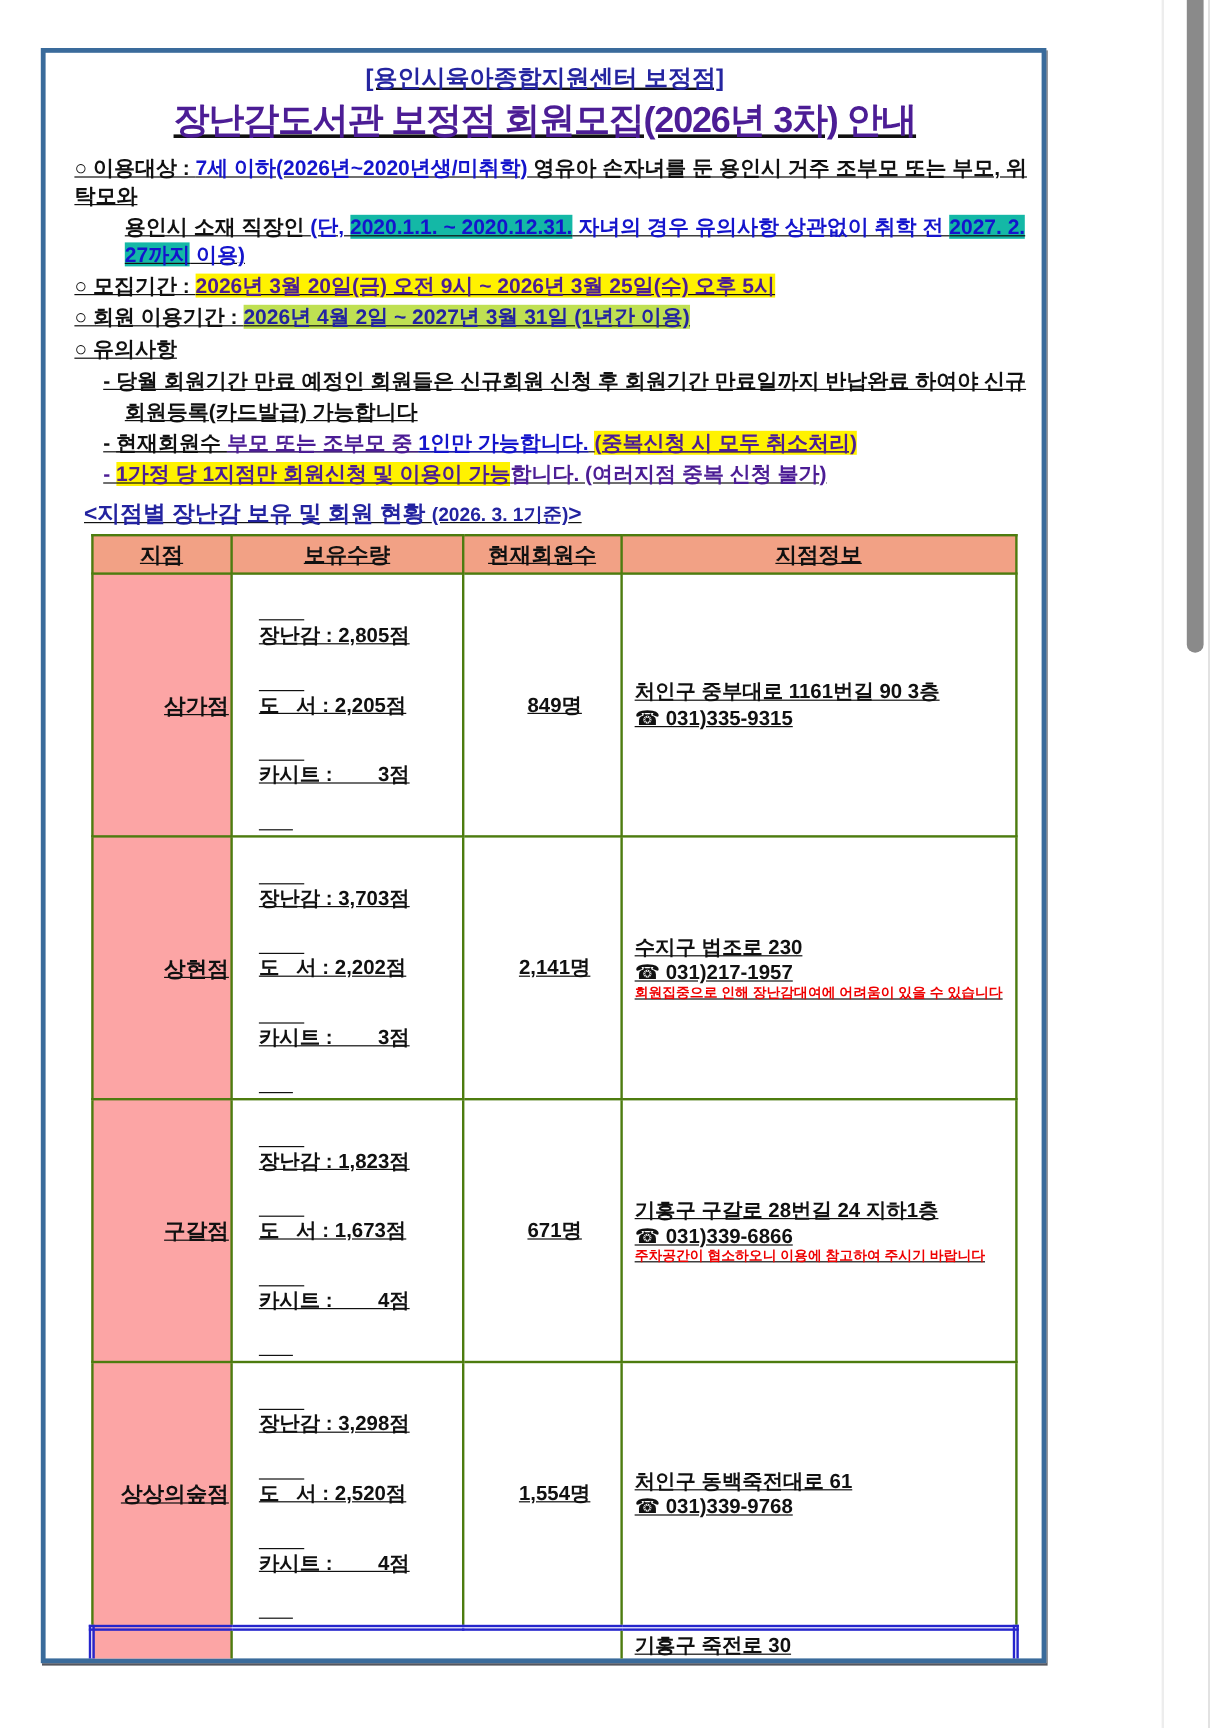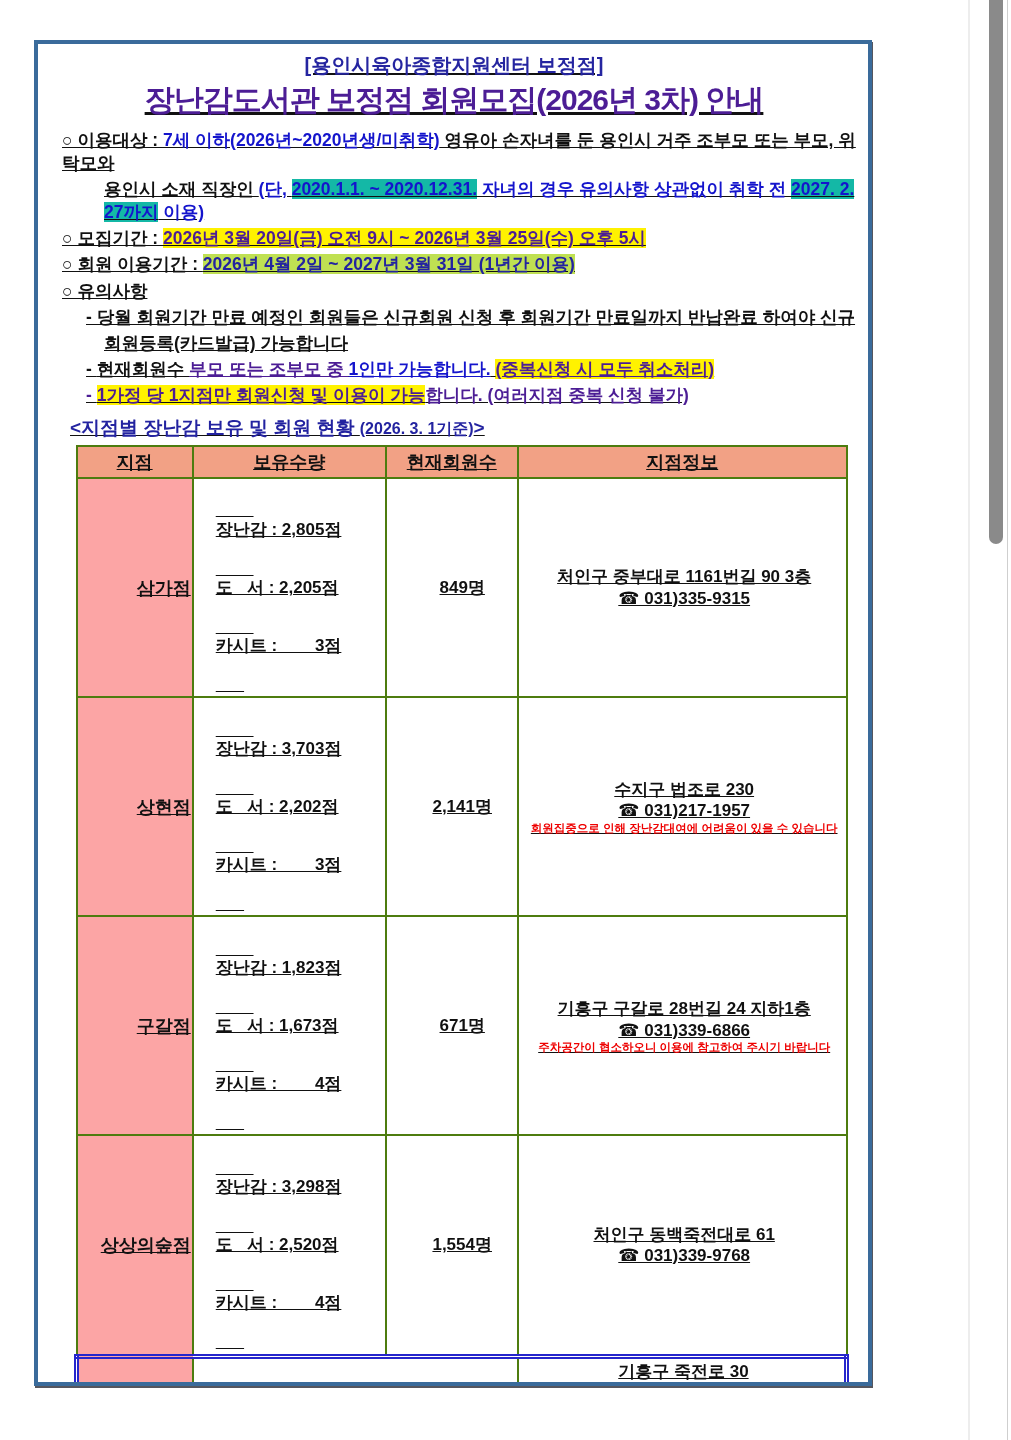--- a/index.html
+++ b/index.html
@@ -35,21 +35,21 @@
   .hy{background:#fff200;} .hg{background:#bfe052;} .hb{background:#14b8a6;}
   .u{text-decoration:underline;}
   
   table{border-collapse:collapse;}
   .t1{width:775px;margin:4px 0 0 22px;}
   .t1 th,.t1 td{border:2px solid #4d7c0f;}
   .t1 th{background:#f2a185;font-size:18px;padding:3px 2px;}
   .t1 .c-name{background:#fca5a5;text-align:right;font-size:18px;width:126px;}
   .t1 .c-qty{width:176px;font-size:17px;padding:2px 0 2px 22px;line-height:1.14;white-space:pre;}
   .t1 .c-mem{width:118px;text-align:center;font-size:17px;padding-left:22px;}
-  .t1 .c-info{width:349px;font-size:17px;padding:2px 6px 2px 10px;line-height:1.25;text-align:center;}
+  .t1 .c-info{width:349px;font-size:17px;padding:2px 6px 2px 10px;line-height:1.25;}
   .note-sm{font-size:11.5px;color:#ee0000;line-height:1.1;}
   .note-sm:empty{display:none;}
   tr.bojeong td{border-top:5px double #2525cc;border-bottom:5px double #2525cc;}
   tr.bojeong td:first-child{border-left:5px double #2525cc;}
   tr.bojeong td:last-child{border-right:5px double #2525cc;}
   .oper{text-align:center;font-size:18px;}
 </style>
 </head>
 <body>
 

